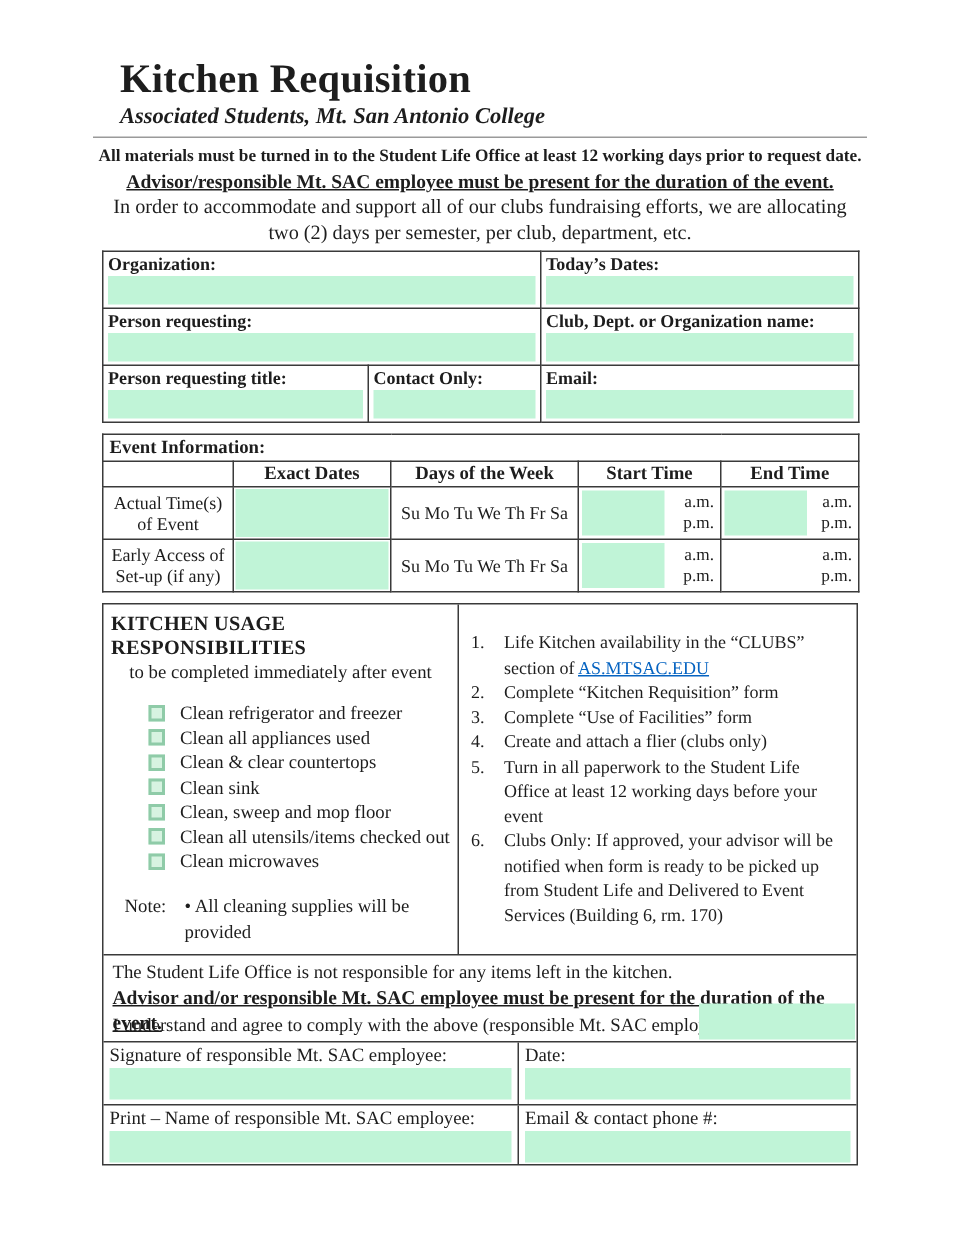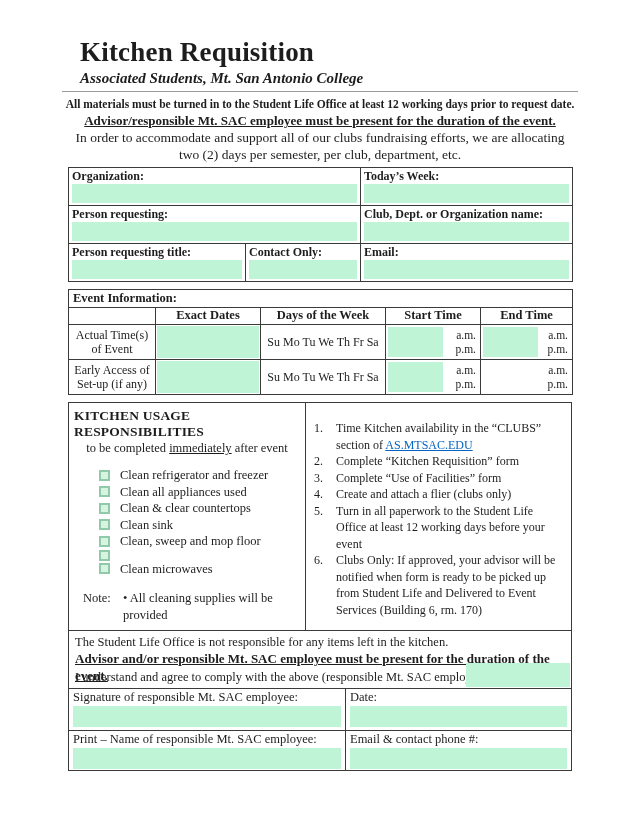--- a/index.html
+++ b/index.html
@@ -64,21 +64,21 @@
   .ampm{display:flex;flex-direction:column;justify-content:center;text-align:right;font-size:11.5px;line-height:14px;padding-right:2px;}
 
   
   .main-box{margin-top:7px;border:1px solid var(--line);width:504px;}
   .two-col{display:flex;min-height:214px;}
   .kitchen-col{width:237px;border-right:1px solid var(--line);padding:5px 4px 6px 4px;}
   .res-col{flex:1;padding:5px 8px 6px 8px;}
 
   .ku-title{font-size:13.5px;font-weight:bold;letter-spacing:.2px;padding-left:1px;}
   .ku-sub{font-size:12.5px;text-align:center;margin-top:1px;}
-  .ku-sub .u{text-decoration:underline;}
+  .ku-sub .u{}
   .ku-list{margin-top:11px;margin-left:26px;}
   .ku-item{font-size:12.5px;line-height:16.5px;display:flex;align-items:center;}
   .checkbox{width:11px;height:11px;flex:0 0 auto;border:2px solid var(--checkbox-border);background:var(--checkbox-fill);display:inline-block;margin-right:10px;}
   .ku-note{display:flex;margin-top:13px;margin-left:10px;font-size:12.5px;line-height:17px;}
   .ku-note .note-lbl{width:40px;flex:0 0 auto;}
 
   .res-title{font-size:13px;font-weight:bold;}
   .res-steps{margin-top:12px;}
   .step{display:flex;font-size:12px;line-height:16.5px;}
   .step .num{width:22px;flex:0 0 auto;}
@@ -128,21 +128,21 @@
           <col style="width:115px">
           <col style="width:212px">
         </colgroup>
       <tbody>
           <tr>
         <td colspan="2">
           <div class="lbl">Organization:</div>
           <div class="field"></div>
         </td>
         <td>
-          <div class="lbl">Today’s Week:</div>
+          <div class="lbl">Today’s Dates:</div>
           <div class="field"></div>
         </td>
       </tr>
       <tr>
         <td colspan="2">
           <div class="lbl">Person requesting:</div>
           <div class="field"></div>
         </td>
         <td>
           <div class="lbl">Club, Dept. or Organization name:</div>
@@ -267,38 +267,39 @@
             <div class="ku-item">
                 <span class="checkbox"></span>
                 <span>Clean sink</span>
               </div>
             <div class="ku-item">
                 <span class="checkbox"></span>
                 <span>Clean, sweep and mop floor</span>
               </div>
             <div class="ku-item">
                 <span class="checkbox"></span>
+                <span>Clean all utensils/items checked out</span>
               </div>
             <div class="ku-item">
                 <span class="checkbox"></span>
                 <span>Clean microwaves</span>
               </div>
           </div>
           <div class="ku-note">
             <span class="note-lbl">Note:</span>
             <div>
               <div>• All cleaning supplies will be provided</div>
             </div>
           </div>
         </div>
         <div class="res-col">
           <div class="res-steps">
             <div class="step">
               <span class="num">1.</span>
-              <span class="txt"><span>Time Kitchen availability in the “CLUBS” section of </span><a class="link">AS.MTSAC.EDU</a></span>
+              <span class="txt"><span>Life Kitchen availability in the “CLUBS” section of </span><a class="link">AS.MTSAC.EDU</a></span>
             </div>
             <div class="step">
                 <span class="num">2.</span>
                 <span class="txt">Complete “Kitchen Requisition” form</span>
               </div>
             <div class="step">
                 <span class="num">3.</span>
                 <span class="txt">Complete “Use of Facilities” form</span>
               </div>
             <div class="step">

